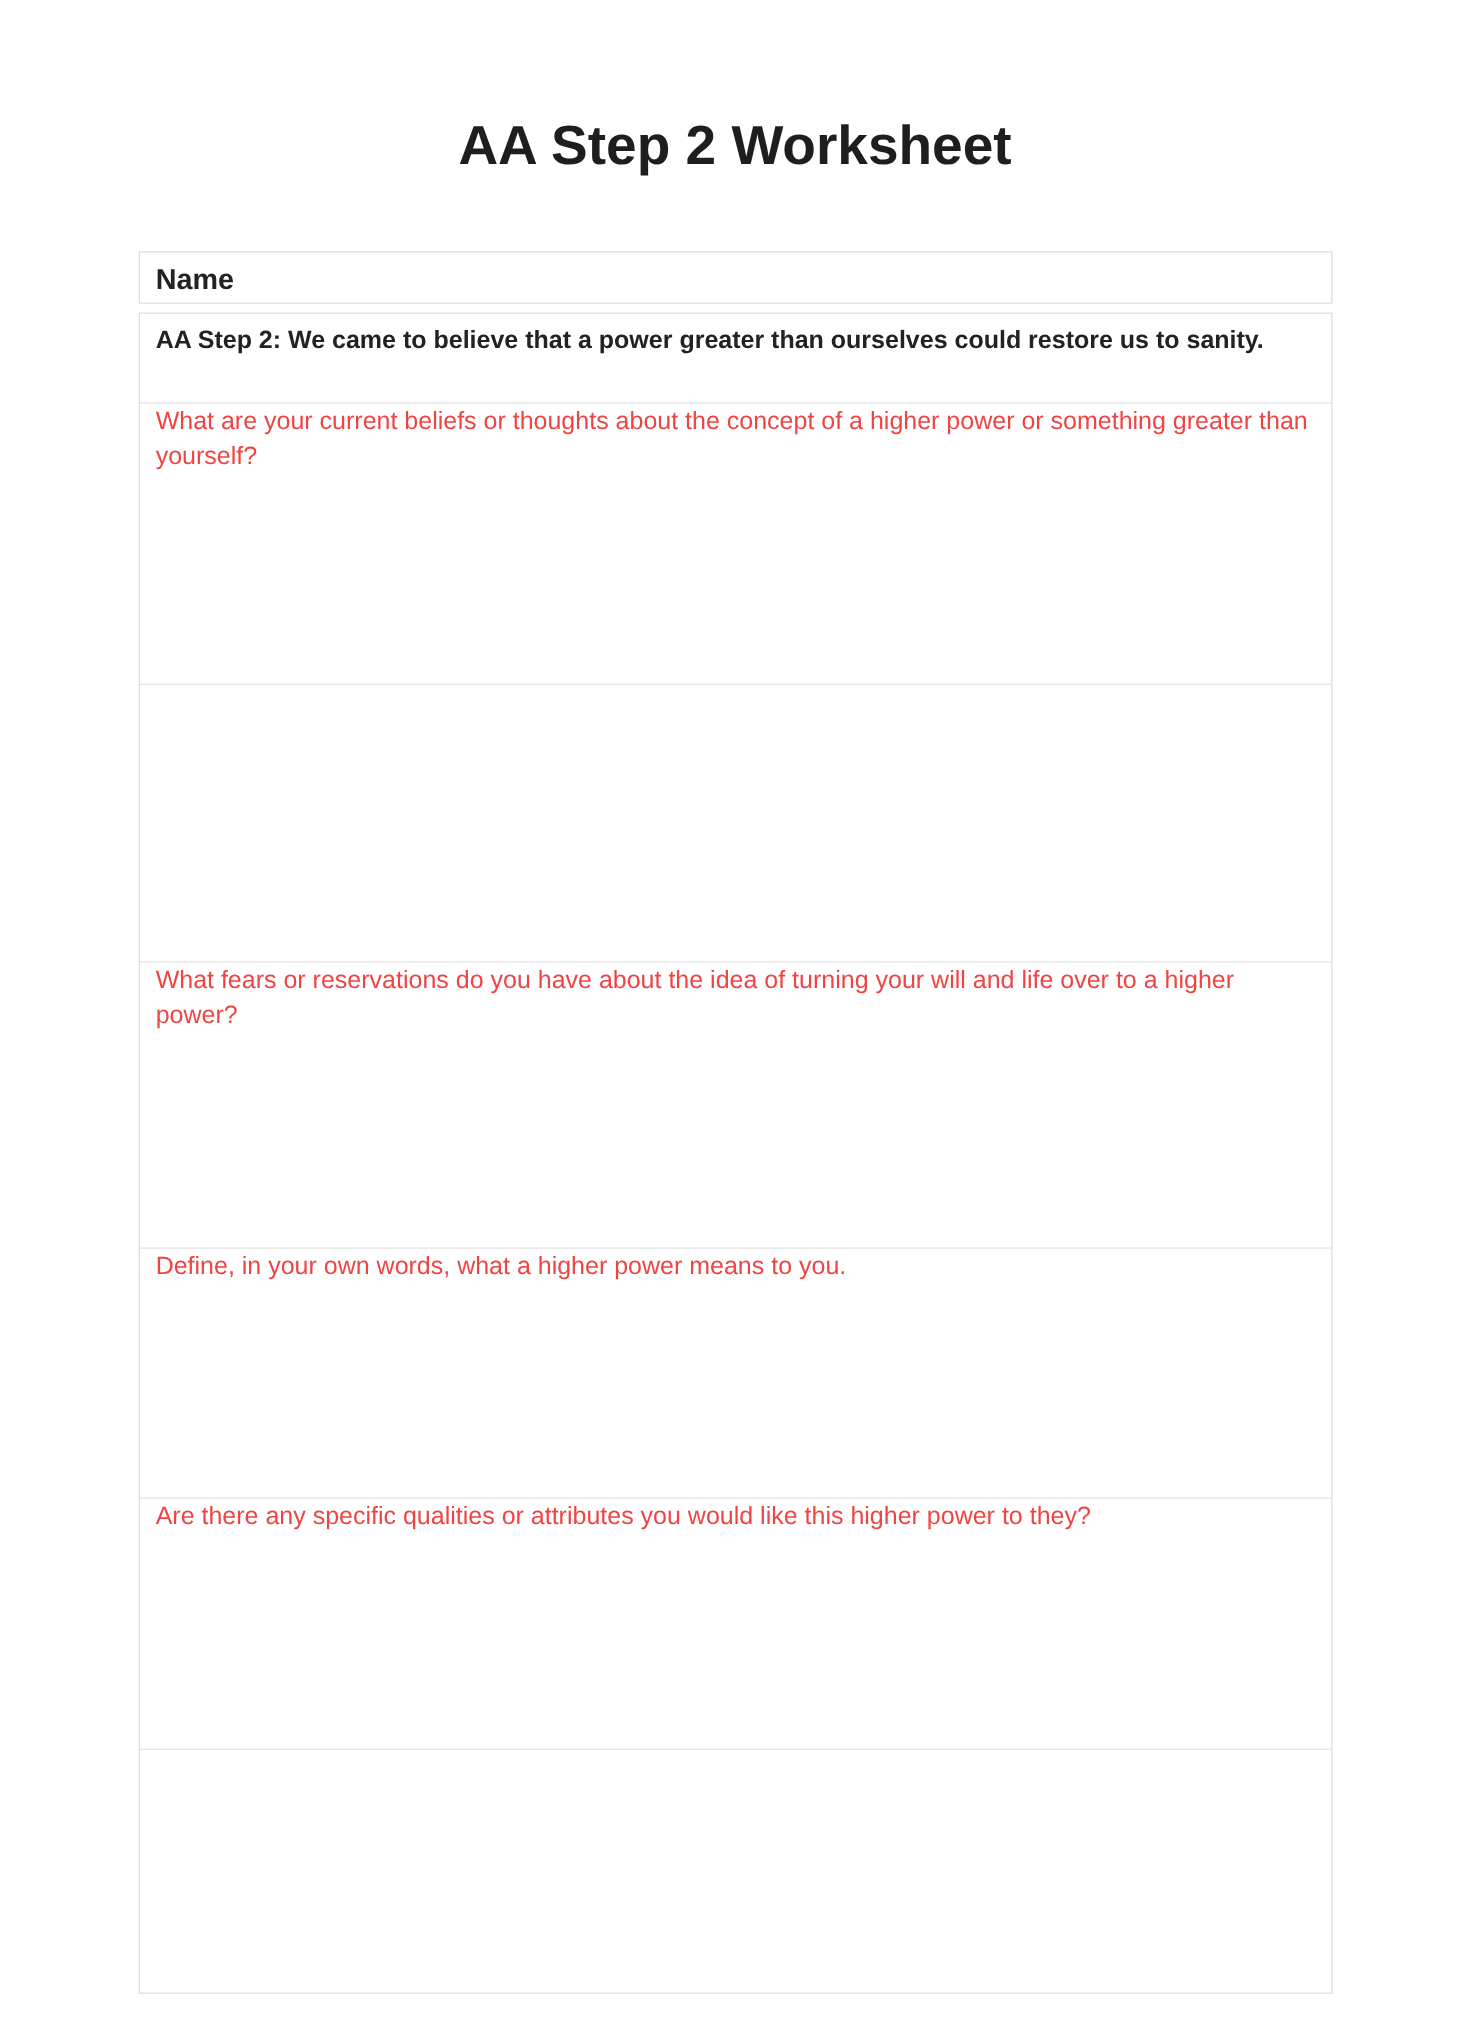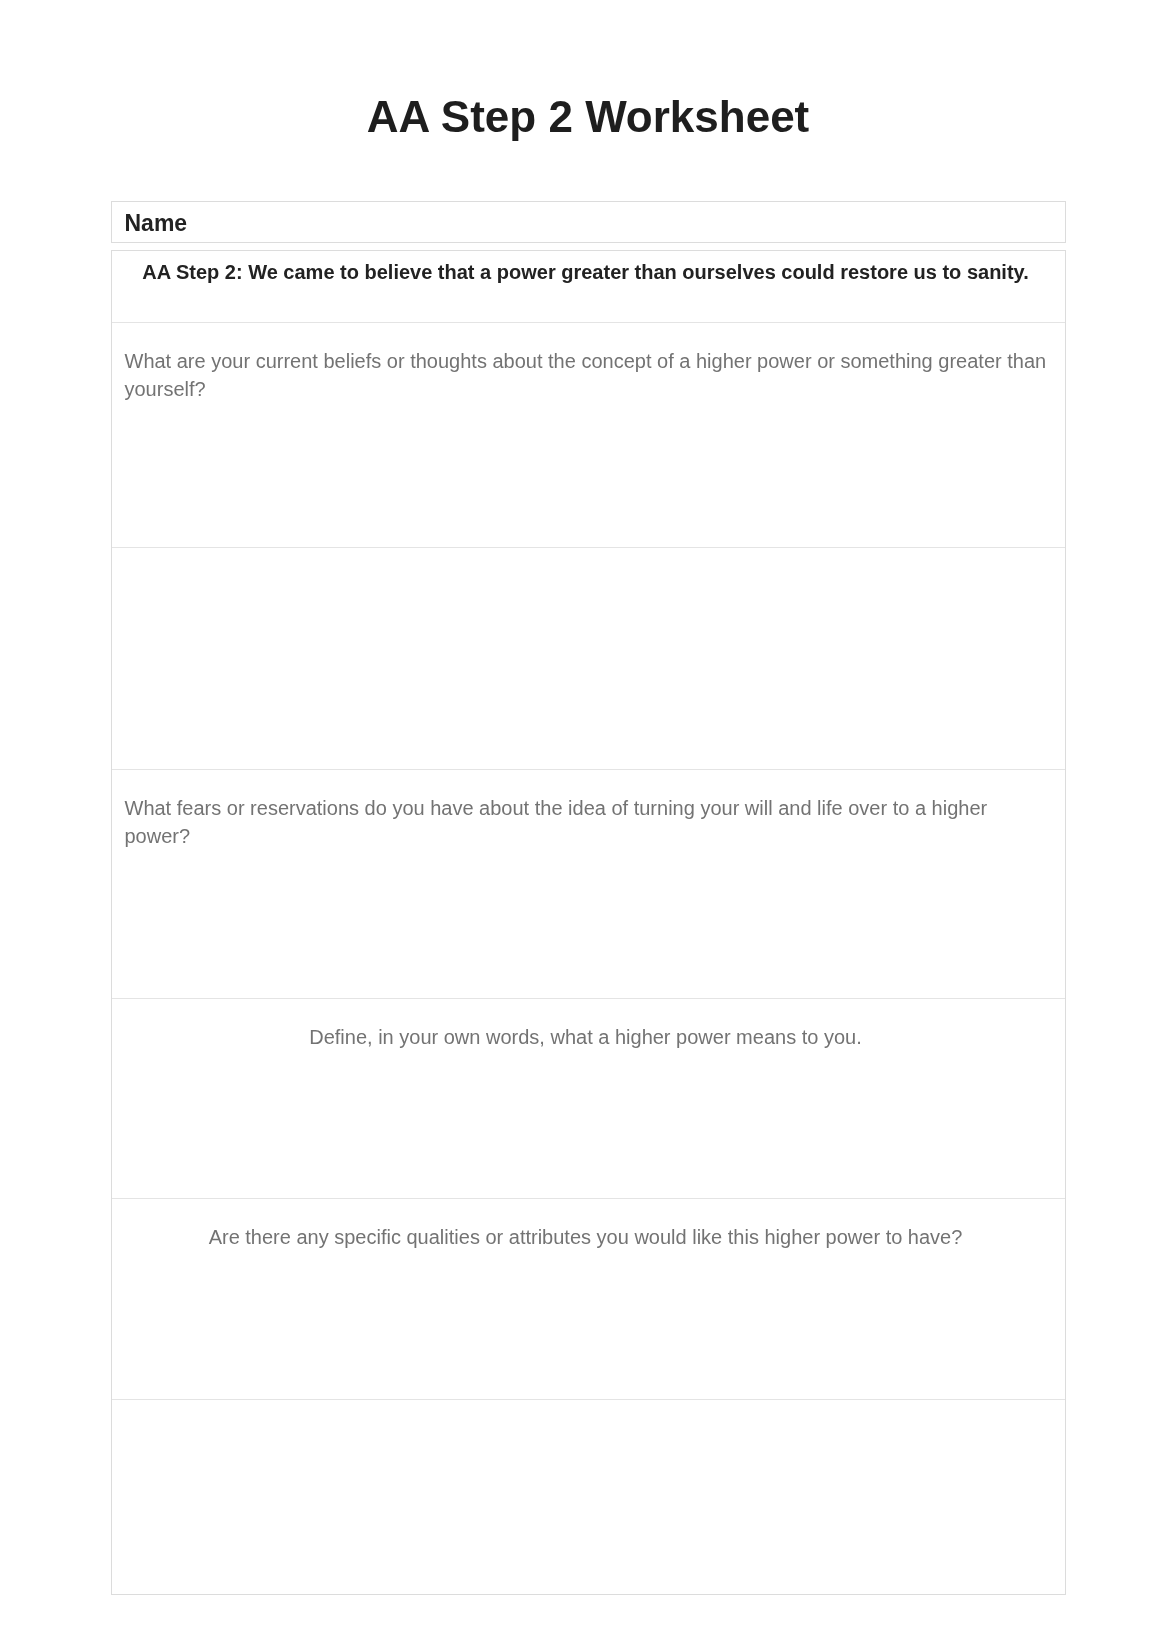--- a/index.html
+++ b/index.html
@@ -50,36 +50,35 @@
     box-sizing: border-box;
   }
   .row {
     box-sizing: border-box;
     border-top: 1px solid #e4e4e4;
     padding: 7px 18px 0 13px;
     font-size: 20px;
     line-height: 28px;
     display: flex;
     flex-direction: column;
-    align-items: center;
   }
   .row:first-child {
     border-top: none;
   }
   .row p {
     margin: 0;
   }
   .statement-row {
     height: 71px;
     font-weight: bold;
     color: #222222;
   }
   .q-row {
-    padding-top: 24px;
-    color: #737373;
+    padding-top: 0;
+    color: #ef4444;
   }
   .q-row .answer-space {
     flex: 1;
   }
   .h-q1 { height: 225px; }
   .h-q2 { height: 222px; }
   .h-q3 { height: 205px; gap: 24px; }
   .h-q4 { height: 200px; margin-top: 24px; }
   .h-q5 { height: 201px; }
   .h-q6 { height: 195px; }
@@ -117,21 +116,21 @@
         <p>What fears or reservations do you have about the idea of turning your will and life over to a higher power?</p>
         <div class="answer-space"></div>
       </div>
 
       <div class="row q-row h-q4">
         <p>Define, in your own words, what a higher power means to you.</p>
         <div class="answer-space"></div>
       </div>
 
       <div class="row q-row h-q5">
-        <p>Are there any specific qualities or attributes you would like this higher power to have?</p>
+        <p>Are there any specific qualities or attributes you would like this higher power to they?</p>
         <div class="answer-space"></div>
       </div>
 
       <div class="row q-row h-q6">
         <div class="answer-space"></div>
       </div>
 
     </div>
 
   </section>

